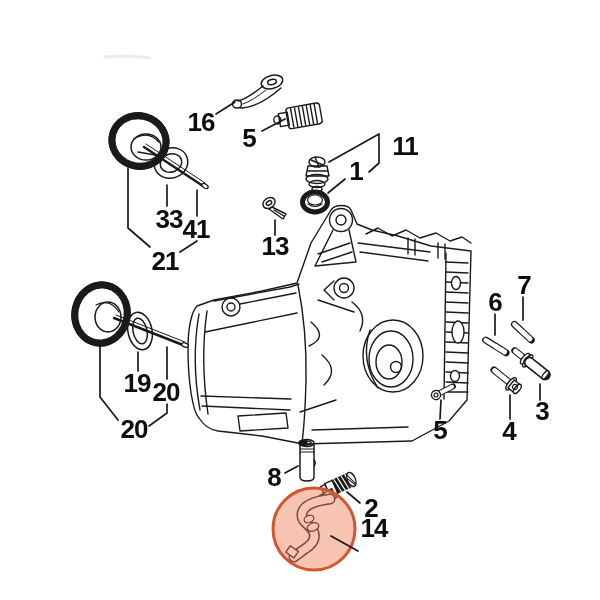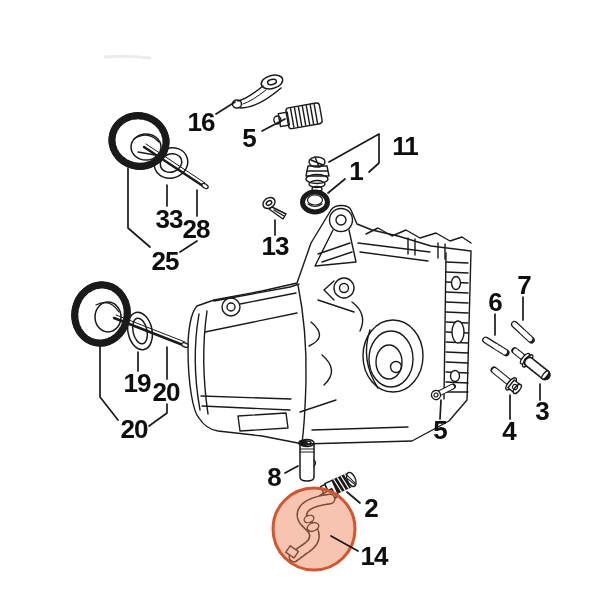--- a/index.html
+++ b/index.html
@@ -223,28 +223,28 @@
   </g>
 </svg>
 
 <div>
   <div class="callout" style="left:201px;top:122px">16</div>
   <div class="callout" style="left:249px;top:138px">5</div>
   <div class="callout" style="left:405px;top:146px">11</div>
   <div class="callout" style="left:356px;top:171px">1</div>
   <div class="callout" style="left:275px;top:246px">13</div>
   <div class="callout" style="left:169px;top:219px">33</div>
-  <div class="callout" style="left:196px;top:229px">28</div>
-  <div class="callout" style="left:165px;top:261px">25</div>
+  <div class="callout" style="left:196px;top:229px">41</div>
+  <div class="callout" style="left:165px;top:261px">21</div>
   <div class="callout" style="left:137px;top:383px">19</div>
   <div class="callout" style="left:166px;top:392px">20</div>
   <div class="callout" style="left:134px;top:429px">20</div>
   <div class="callout" style="left:524px;top:285px">7</div>
   <div class="callout" style="left:495px;top:302px">6</div>
   <div class="callout" style="left:542px;top:411px">3</div>
   <div class="callout" style="left:509px;top:431px">4</div>
   <div class="callout" style="left:440px;top:430px">5</div>
   <div class="callout" style="left:274px;top:477px">8</div>
   <div class="callout" style="left:371px;top:508px">2</div>
-  <div class="callout" style="left:374px;top:556px">14</div>
+  <div class="callout" style="left:374px;top:528px">14</div>
 </div>
 
 </div>
 
 </body></html>

